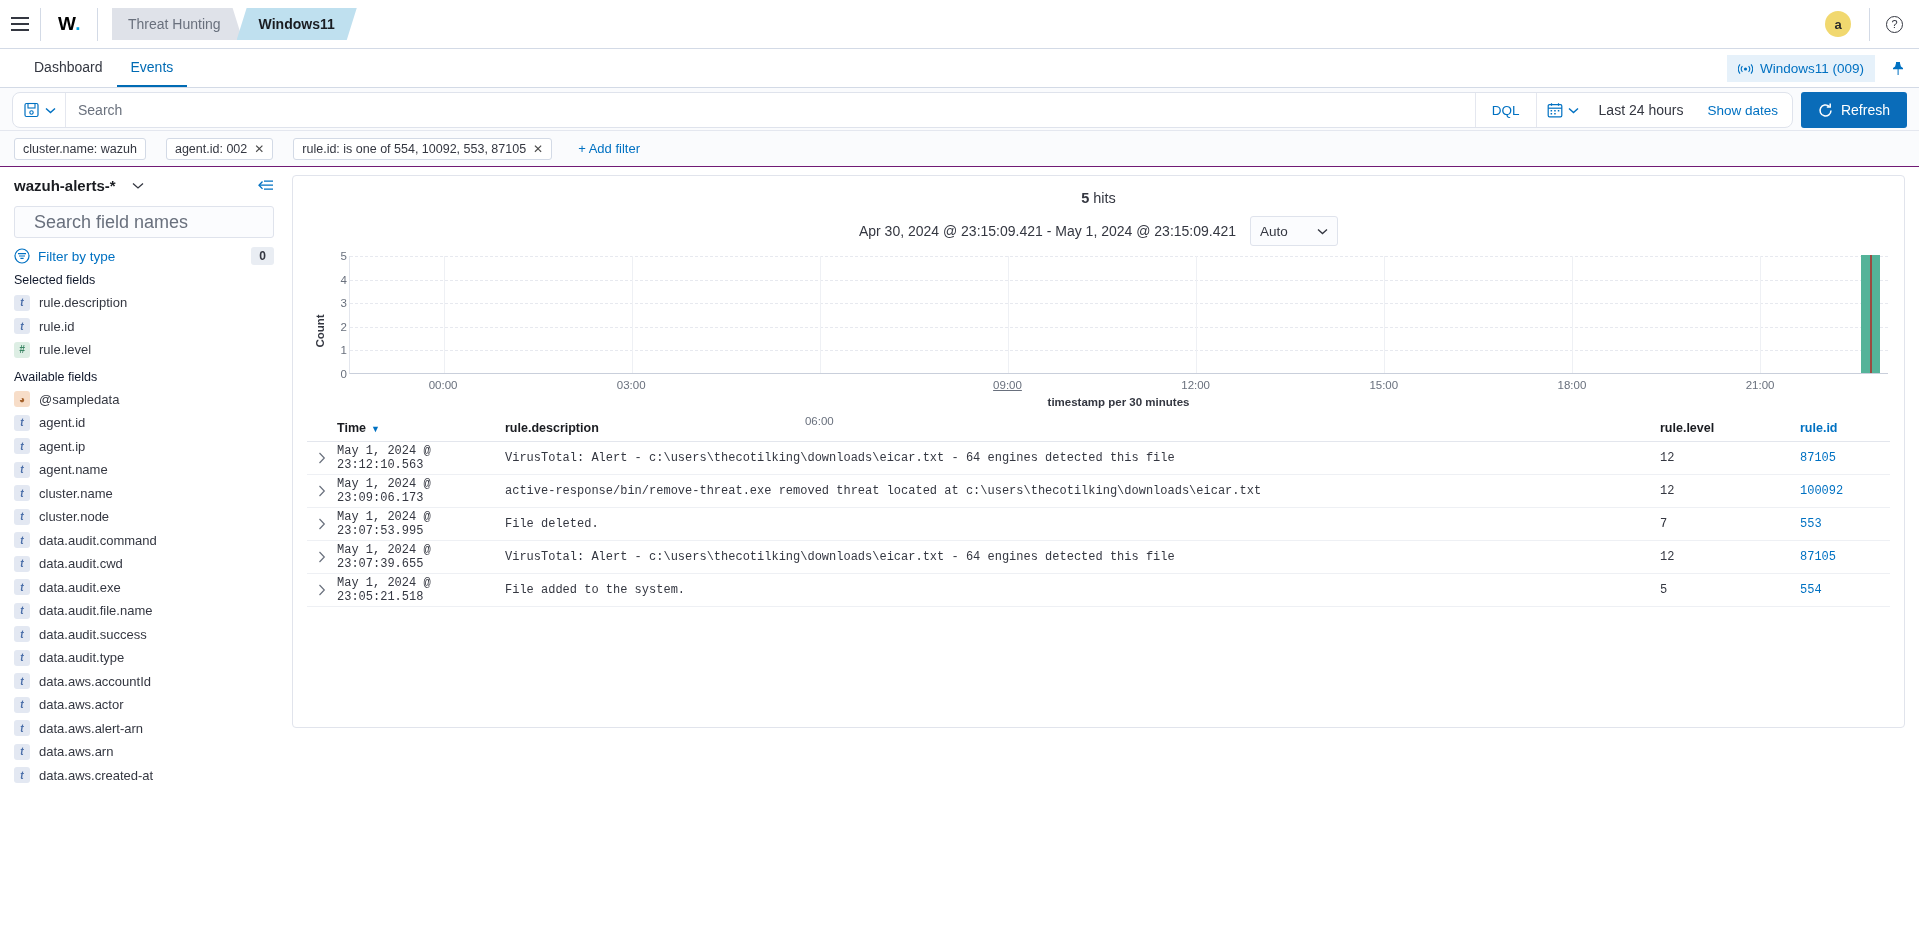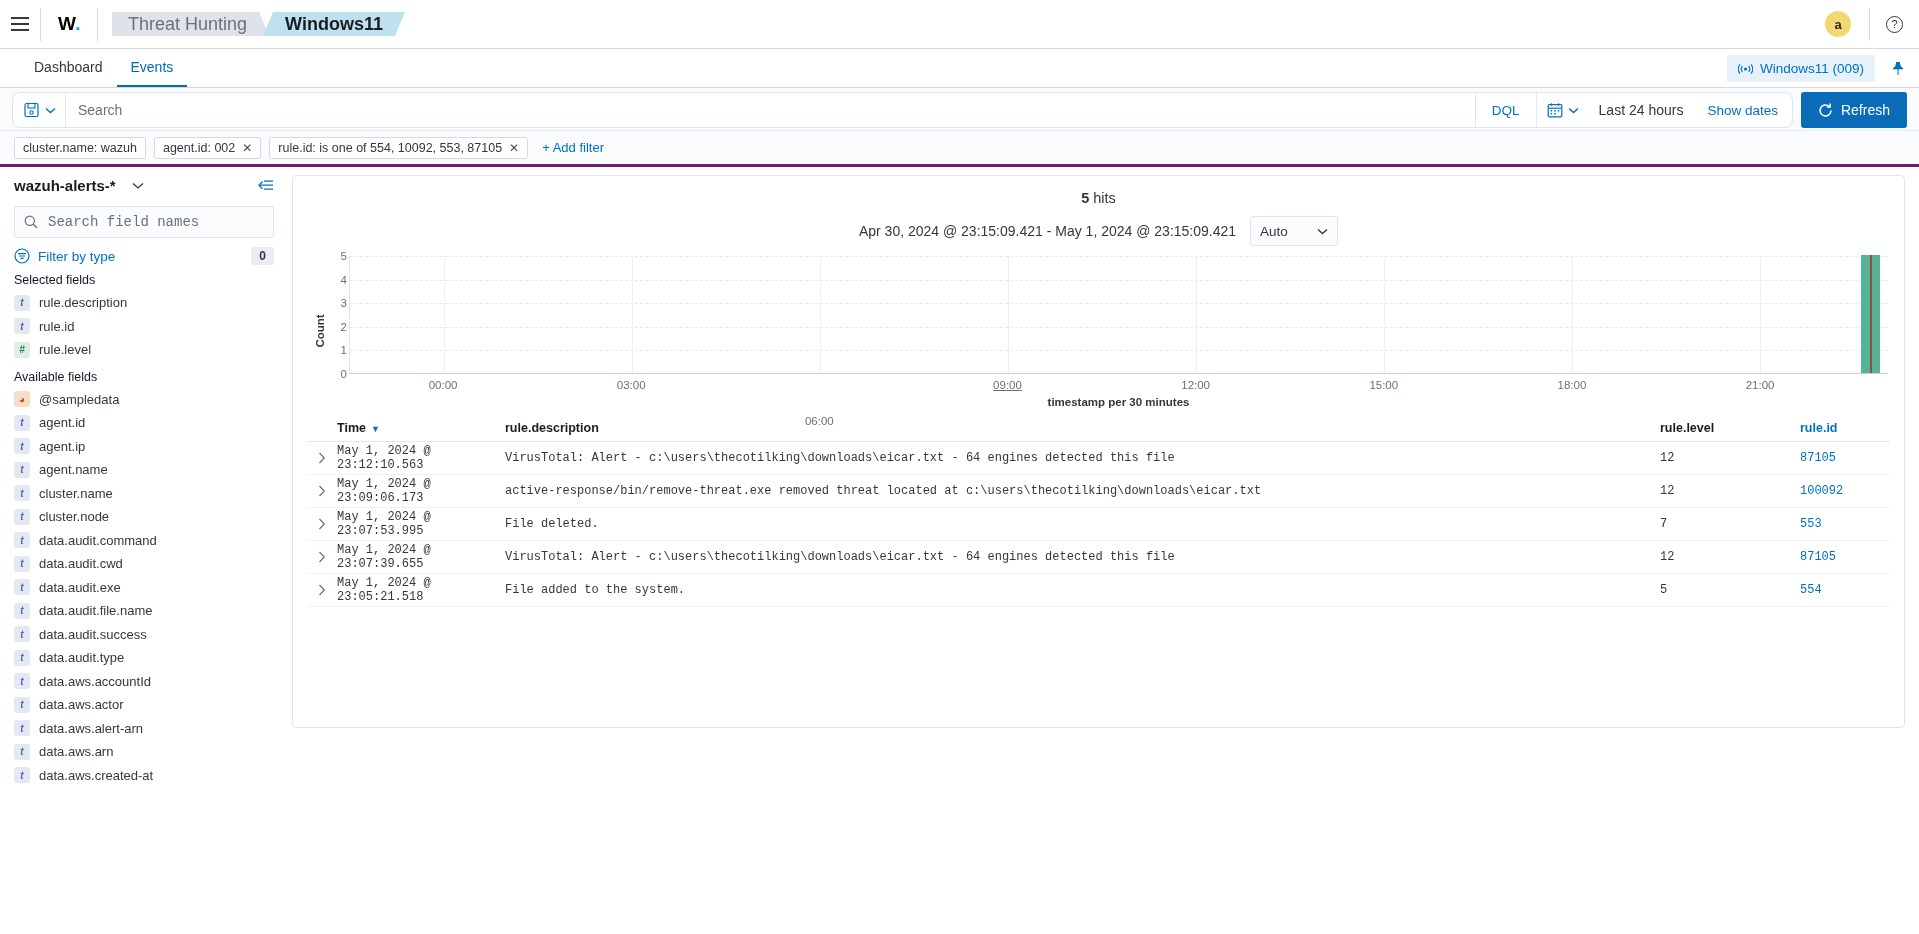--- a/index.html
+++ b/index.html
@@ -30,24 +30,24 @@
   }
   .hbox { display:flex; flex-direction:column; }
   .vsep { width: 1px; height: 33px; background: #d3dae6; }
   .logo {
     width: 56px; height: 49px; display:flex; align-items:center; justify-content:center;
     font-weight: bold; font-size: 19px; letter-spacing: -0.5px; color: #000;
   }
   .logo .dot { color: #00a4e4; }
   .crumbs { display:flex; align-items:center; margin-left: 14px; height: 49px; }
   .crumb {
-    height: 24px;
+    height: 32px;
     display: flex; align-items: center;
     padding: 0 18px 0 16px;
-    font-size: 18px;
+    font-size: 14px;
     position: relative;
     margin-right: -6px;
   }
   .crumb.c1 { background: #dfe2e9; color: #69707d; clip-path: polygon(0 0, calc(100% - 10px) 0, 100% 100%, 0 100%); padding-right: 22px;}
   .crumb.c2 { background: #bfe0ef; color: #1a1c21; font-weight: 700; clip-path: polygon(10px 0, 100% 0, calc(100% - 10px) 100%, 0 100%); padding-left: 22px; padding-right: 22px;}
   .topbar-right { margin-left: auto; display:flex; align-items:center; height:49px; }
   .avatar-wrap { padding: 0 18px; display:flex; align-items:center; height: 33px; border-right: 1px solid #d3dae6;}
   .avatar {
     width: 26px; height: 26px; border-radius: 50%;
     background: #f1d86f; color: #2a2a2a;
@@ -149,24 +149,24 @@
     height: 36px;
     padding: 0 17px;
     display:flex; align-items:center; gap: 8px;
     cursor: pointer;
     font-family: "Liberation Sans", sans-serif;
   }
   
   .filterbar {
     height: 36px;
     display:flex; align-items:center;
-    gap: 8px;
+    gap: 20px;
     padding: 0 14px;
     background: #fafbfd;
-    border-bottom: 3px solid #701a75;
+    border-bottom: 1px solid #701a75;
   }
   .pill {
     border: 1px solid #d3dae6;
     background: #fff;
     border-radius: 3px;
     height: 22px;
     display:flex; align-items:center;
     padding: 0 8px;
     font-size: 12.5px;
     color: #343741;
@@ -191,22 +191,22 @@
     height: 32px;
     border: 1px solid #dfe3ec;
     border-radius: 3px;
     background: #fbfcfe;
     display:flex; align-items:center;
     padding: 0 9px;
     gap: 8px;
   }
   .fieldsearch input {
     border:none; outline:none; background:transparent;
-    font-size: 14px; flex:1; color: #3b82f6;
-    font-family: Liberation Mono, monospace;
+    font-size: 18px; flex:1; color: #3b82f6;
+    font-family: Liberation Sans, sans-serif;
   }
   .fieldsearch input::placeholder { color:#69707d; }
   .filtertype-row {
     display:flex; align-items:center; margin: 9px 0 6px 0;
     justify-content: space-between;
   }
   .filtertype {
     display:flex; align-items:center; gap: 8px;
     color:#0071c2; font-size: 13.5px; cursor:pointer;
   }

